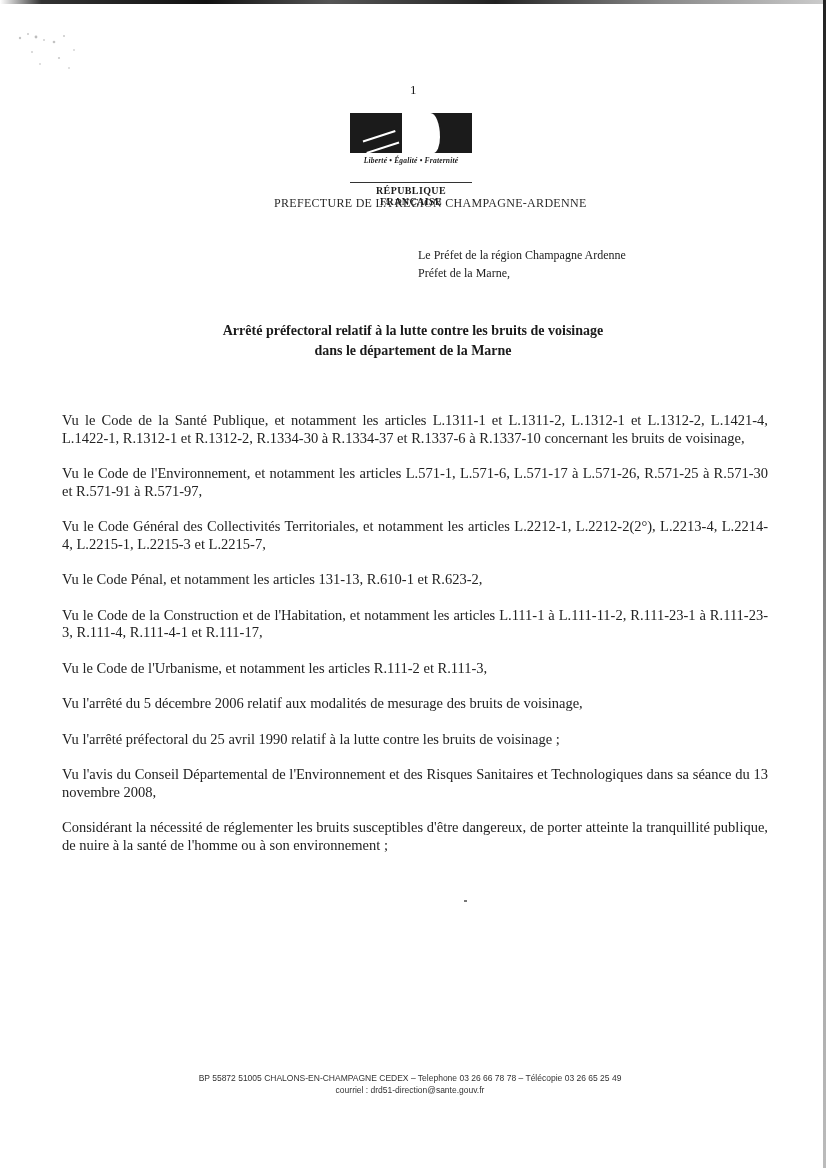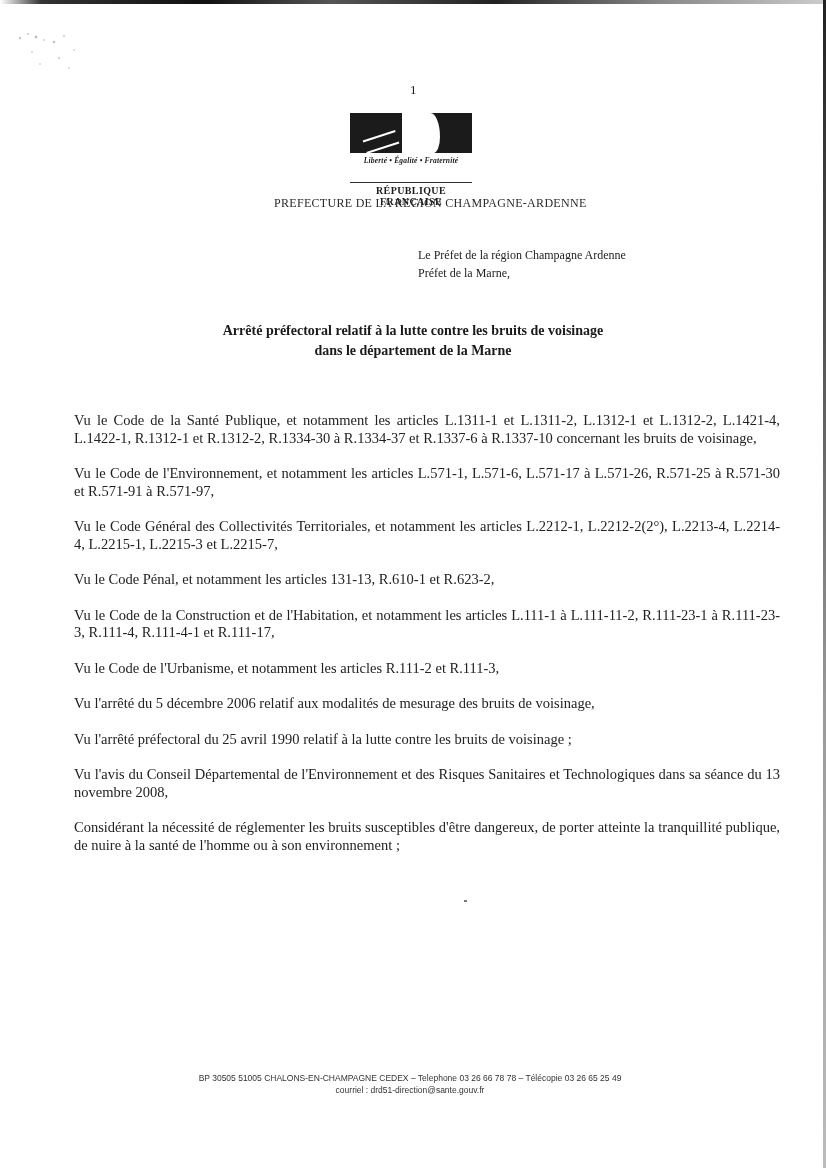--- a/index.html
+++ b/index.html
@@ -15,21 +15,21 @@
   .logo { position: absolute; left: 350px; top: 113px; width: 122px; }
   .logo-img { width: 122px; height: 40px; background: #1b1b1b; position: relative; overflow: hidden; }
   .logo-img .gap { position: absolute; left: 52px; top: 0; width: 22px; height: 40px; background: #fff; }
   .logo-img .hand { position: absolute; left: 14px; top: 22px; width: 34px; height: 10px; border-top: 2px solid #fff; border-bottom: 2px solid #fff; transform: rotate(-18deg); }
   .logo-img .face { position: absolute; left: 74px; top: 0; width: 16px; height: 40px; background: #fff; border-radius: 0 60% 40% 0; }
   .motto { font-family: "Liberation Serif", serif; font-style: italic; font-weight: bold; font-size: 7.5px; text-align: center; margin-top: 3px; letter-spacing: .2px; border-bottom: 1px solid #333; padding-bottom: 17px; }
   .republic { font-size: 10px; font-weight: bold; text-align: center; letter-spacing: .4px; margin-top: 2px; }
   .prefecture { position: absolute; left: 274px; top: 196px; font-size: 12px; letter-spacing: .3px; color: #2a2a2a; }
   .prefet { position: absolute; left: 418px; top: 246px; font-size: 12px; line-height: 18px; color: #222; }
   .title { position: absolute; left: 100px; top: 321px; width: 626px; text-align: center; font-weight: bold; font-size: 14px; line-height: 20px; }
-  .body { position: absolute; left: 74px; top: 412px; width: 706px; font-size: 14.5px; line-height: 17.5px; color: #222; text-align: justify; }
+  .body { position: absolute; left: 62px; top: 412px; width: 706px; font-size: 14.5px; line-height: 17.5px; color: #222; text-align: justify; }
   .body p { margin: 0 0 18px 0; }
   .dot-mark { position: absolute; left: 464px; top: 900px; width: 3px; height: 2px; background: #777; }
   .footer { position: absolute; left: 130px; top: 1072px; width: 560px; text-align: center; font-family: "Liberation Sans", sans-serif; font-size: 8.5px; line-height: 12px; color: #333; }
 </style>
 </head>
 <body>
 
 <div class="scan-top"></div>
 <div class="scan-right"></div>
 <svg class="speckle" viewBox="0 0 70 50">
@@ -79,15 +79,15 @@
   <p>Vu le Code de l'Urbanisme, et notamment les articles R.111-2 et R.111-3,</p>
   <p>Vu l'arrêté du 5 décembre 2006 relatif aux modalités de mesurage des bruits de voisinage,</p>
   <p>Vu l'arrêté préfectoral du 25 avril 1990 relatif à la lutte contre les bruits de voisinage ;</p>
   <p>Vu l'avis du Conseil Départemental de l'Environnement et des Risques Sanitaires et Technologiques dans sa séance du 13 novembre 2008,</p>
   <p>Considérant la nécessité de réglementer les bruits susceptibles d'être dangereux, de porter atteinte la tranquillité publique, de nuire à la santé de l'homme ou à son environnement ;</p>
 </div>
 
 <div class="dot-mark"></div>
 
 <div class="footer">
-  <div>BP 30505 51005 CHALONS-EN-CHAMPAGNE CEDEX  –  Telephone 03 26 66 78 78 – Télécopie 03 26 65 25 49</div>
+  <div>BP 55872 51005 CHALONS-EN-CHAMPAGNE CEDEX  –  Telephone 03 26 66 78 78 – Télécopie 03 26 65 25 49</div>
   <div>courriel : drd51-direction@sante.gouv.fr</div>
 </div>
 
 </body></html>

